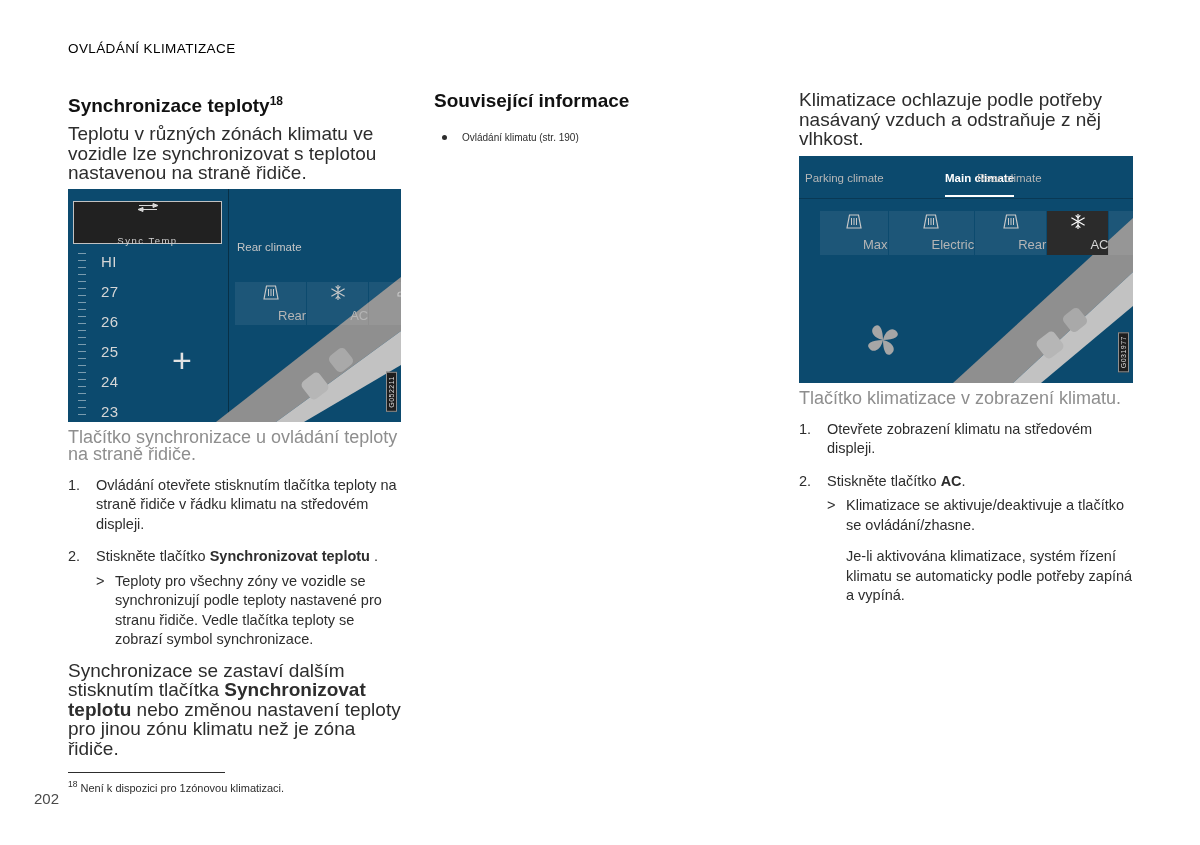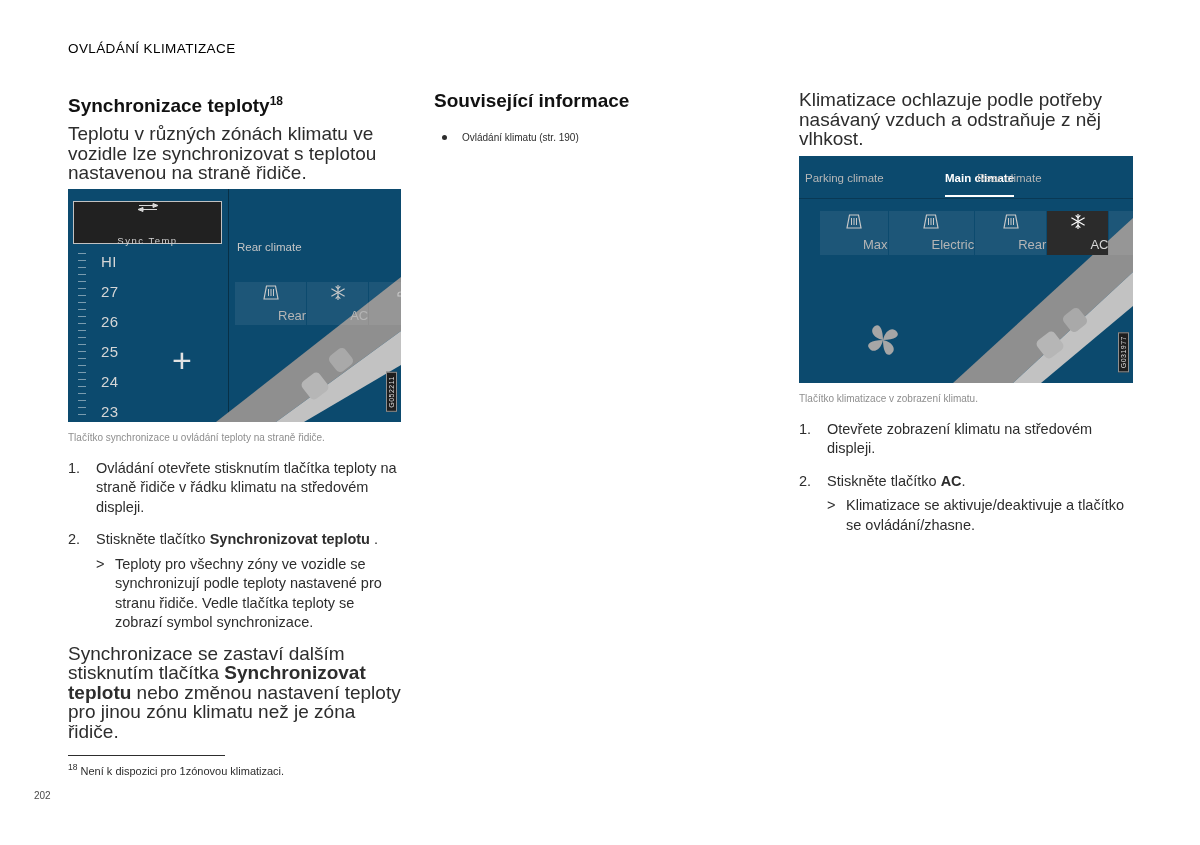--- a/index.html
+++ b/index.html
@@ -1,30 +1,30 @@
 <!DOCTYPE html>
 <html><head>
 <meta charset="utf-8">
 <style>
   html,body{margin:0;padding:0;background:#ffffff;}
   body{width:1200px;height:845px;overflow:hidden;font-family:"Liberation Sans",sans-serif;color:#2d2d2d;}
   .page{position:relative;width:1200px;height:845px;background:#fff;}
 
   .running-header{position:absolute;left:68px;top:41px;font-size:13.5px;color:#000;letter-spacing:0.4px;}
-  .page-number{position:absolute;left:34px;top:790px;font-size:10px;color:#4a4a4a;}
+  .page-number{position:absolute;left:34px;top:790px;font-size:15px;color:#4a4a4a;}
 
   .col{position:absolute;top:90px;}
   .col-left{left:68px;width:333px;}
   .col-mid{left:434px;width:285px;}
   .col-right{left:799px;width:334px;}
 
   h2{font-size:19px;line-height:22px;font-weight:bold;margin:0 0 7px 0;color:#111;}
   h2 sup{font-size:12px;font-weight:bold;}
   .body{font-size:19px;line-height:19.5px;margin:0;color:#2d2d2d;}
-  .caption{font-size:10px;line-height:17px;color:#8e8e8e;margin:7px 0 0 0;}
+  .caption{font-size:18px;line-height:17px;color:#8e8e8e;margin:7px 0 0 0;}
 
   .step{display:flex;margin-top:13px;font-size:14.5px;line-height:19.5px;color:#2d2d2d;}
   .step .num{width:28px;flex:none;}
   .step .step-text{flex:1;}
   .substep{display:flex;margin-top:5px;margin-left:28px;font-size:14.5px;line-height:19.5px;color:#2d2d2d;}
   .substep .marker{width:19px;flex:none;}
   .substep .substep-text{flex:1;}
   .substep-extra{margin:12px 0 0 47px;font-size:14.5px;line-height:19.5px;color:#2d2d2d;}
   .outro{margin-top:11px;}
   .footnote-rule{width:157px;border-top:1px solid #2d2d2d;margin-top:14px;}
@@ -283,16 +283,17 @@
     <div class="step">
       <span class="num">2.</span>
       <span class="step-text"><span>Stiskněte tlačítko </span><b>AC</b><span>.</span></span>
     </div>
 
     <div class="substep">
       <span class="marker">&gt;</span>
       <span class="substep-text">Klimatizace se aktivuje/deaktivuje a tlačítko se ovládání/zhasne.</span>
     </div>
 
+    <p class="substep-extra">Je-li aktivována klimatizace, systém řízení klimatu se automaticky podle potřeby zapíná a vypíná.</p>
   </div>
 
   <div class="page-number">202</div>
 </div>
 
 </body></html>

